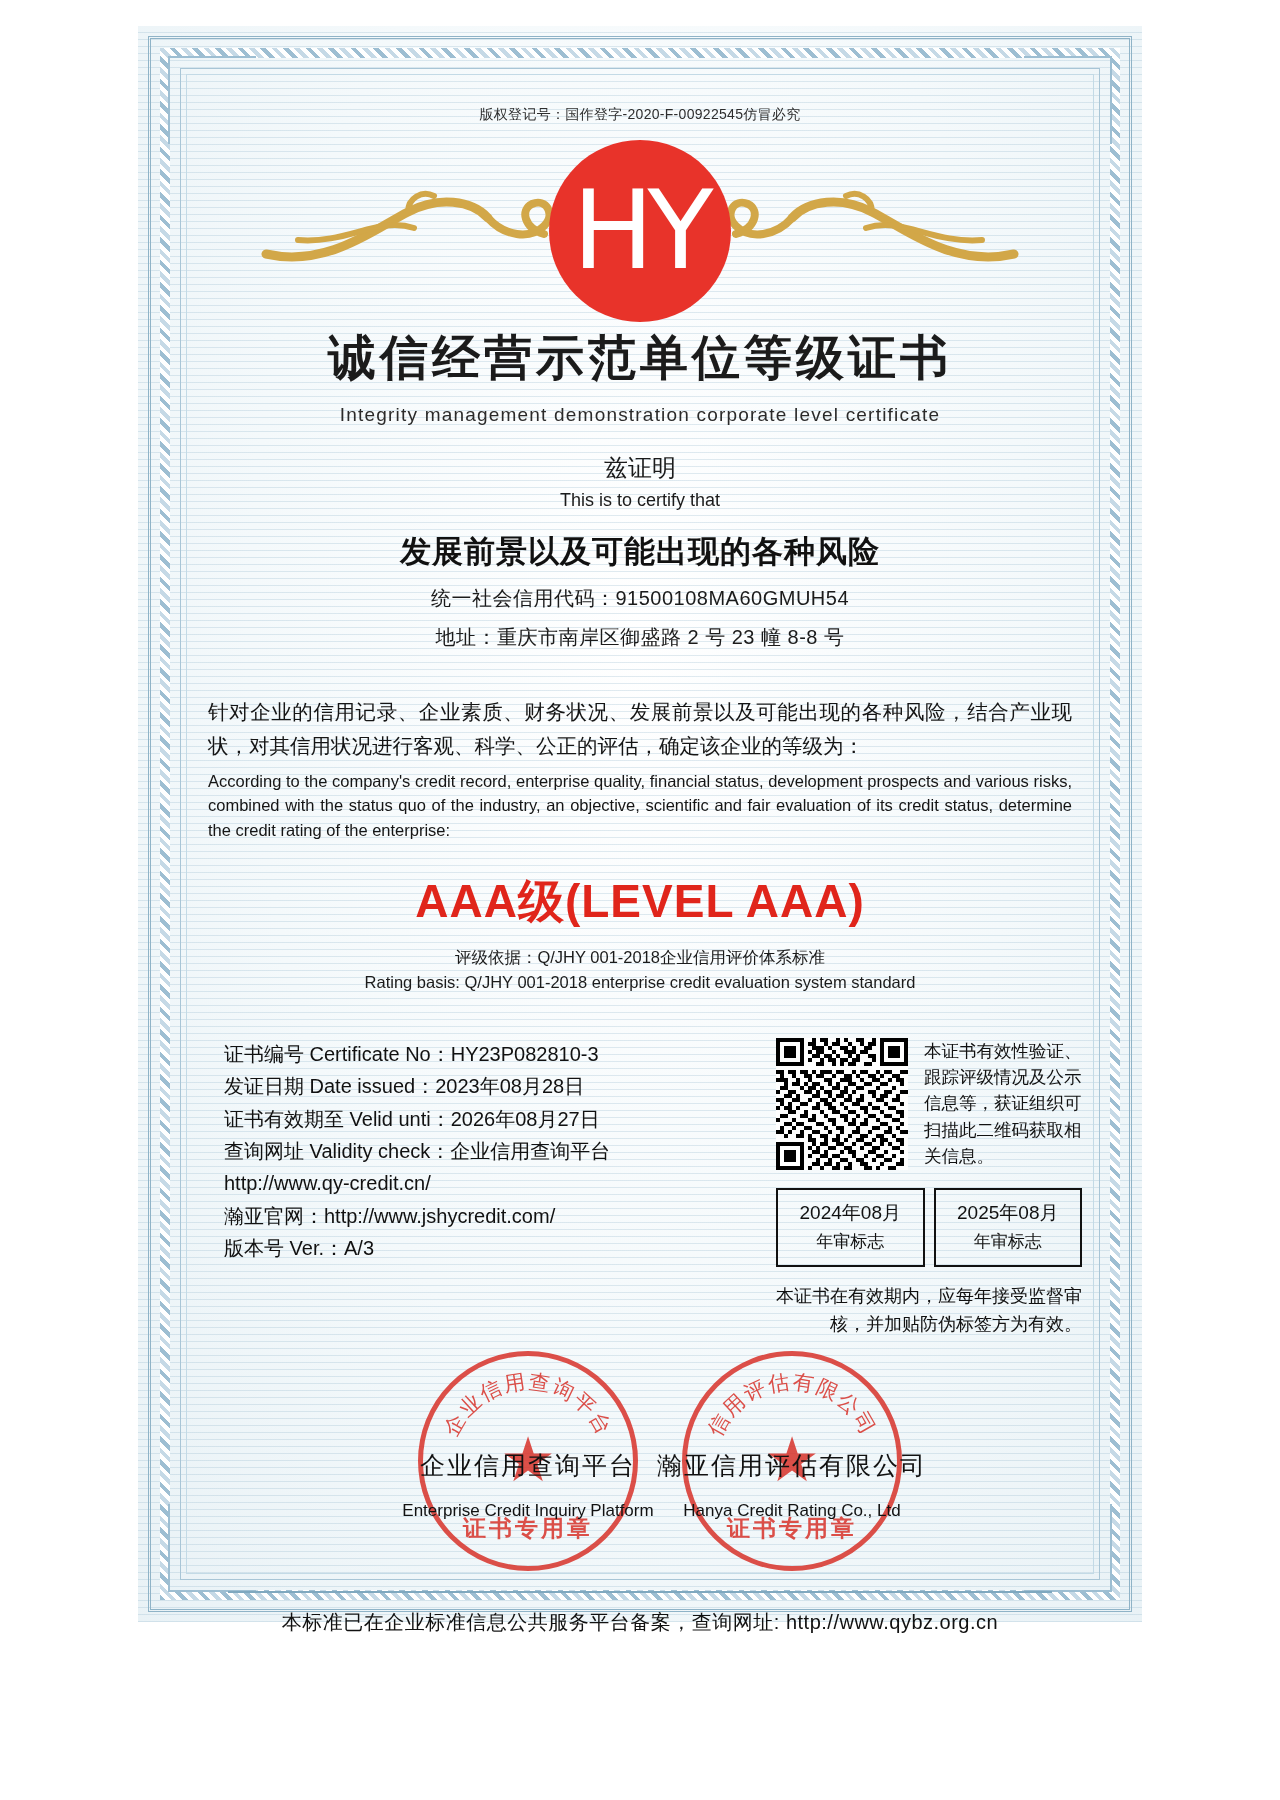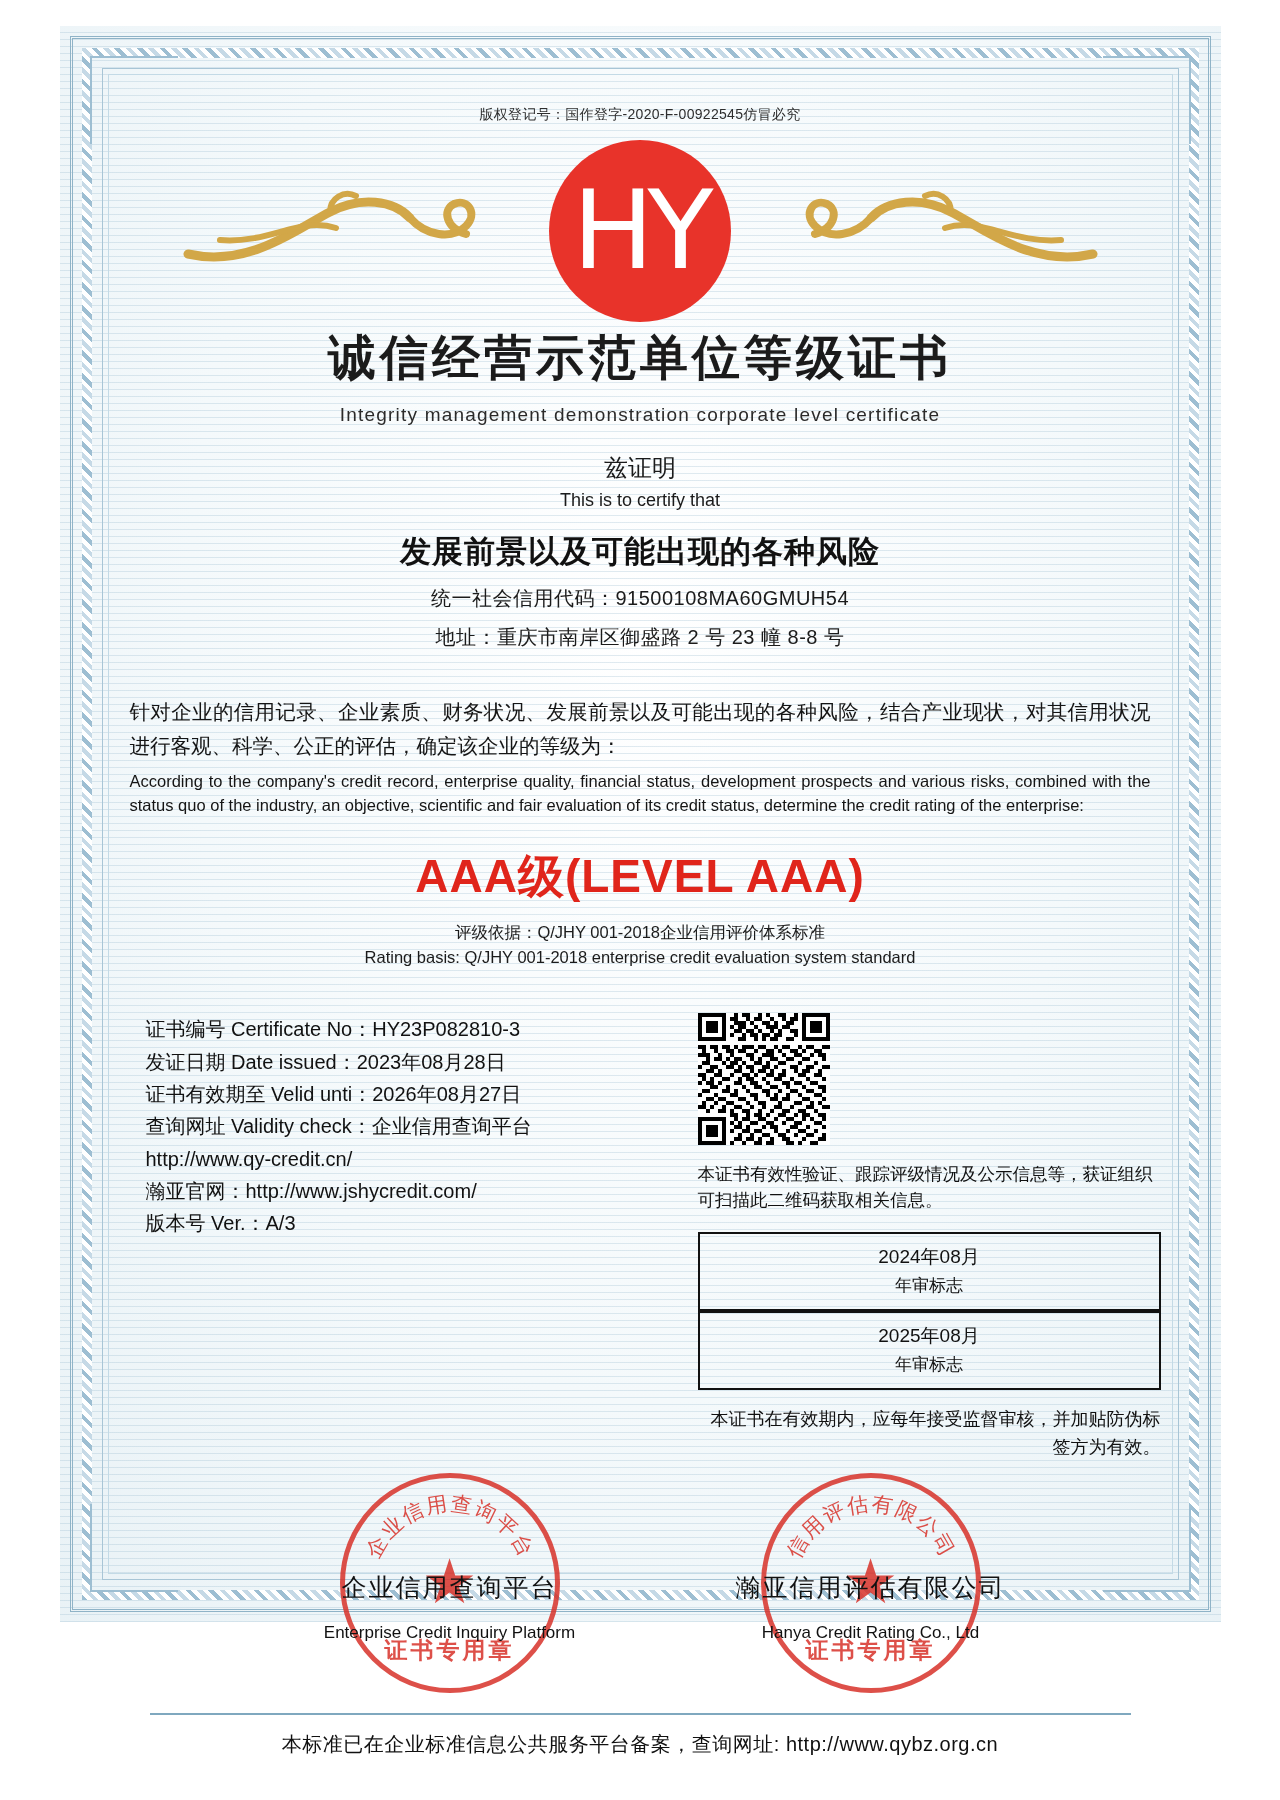--- a/index.html
+++ b/index.html
@@ -10,21 +10,21 @@
   body {
     width: 1280px;
     height: 1800px;
     font-family: "Liberation Sans", sans-serif;
     overflow: hidden;
   }
 
   
   .cert-page {
     position: relative;
-    width: 1161px;
+    width: 1004px;
     height: 1596px;
     margin: 26px auto 0 auto;
     background:
       repeating-linear-gradient(
         0deg,
         rgba(152, 186, 206, 0.30) 0px,
         rgba(152, 186, 206, 0.30) 1px,
         rgba(255, 255, 255, 0) 1px,
         rgba(255, 255, 255, 0) 7px
       ),
@@ -225,40 +225,38 @@
     white-space: nowrap;
   }
 
   .details-right {
     flex: 1;
     position: relative;
   }
   .qr-row {
     display: flex;
     gap: 16px;
-    flex-direction: column;
   }
   .qr {
     width: 132px; height: 132px;
     flex: 0 0 132px;
     background-color: #ffffff;
     position: relative;
   }
   .qr svg { display: block; }
   .qr-note {
     font-size: 17.5px;
     line-height: 1.5;
     color: #111111;
   }
 
   .year-boxes {
     display: flex;
-    gap: 0;
+    gap: 9px;
     margin-top: 18px;
-    flex-direction: column;
   }
   .year-box {
     flex: 1;
     border: 2px solid #111111;
     text-align: center;
     padding: 10px 0 12px 0;
   }
   .year-box .y1 { font-size: 19px; color: #111; }
   .year-box .y2 { font-size: 17px; color: #111; margin-top: 4px; }
 

